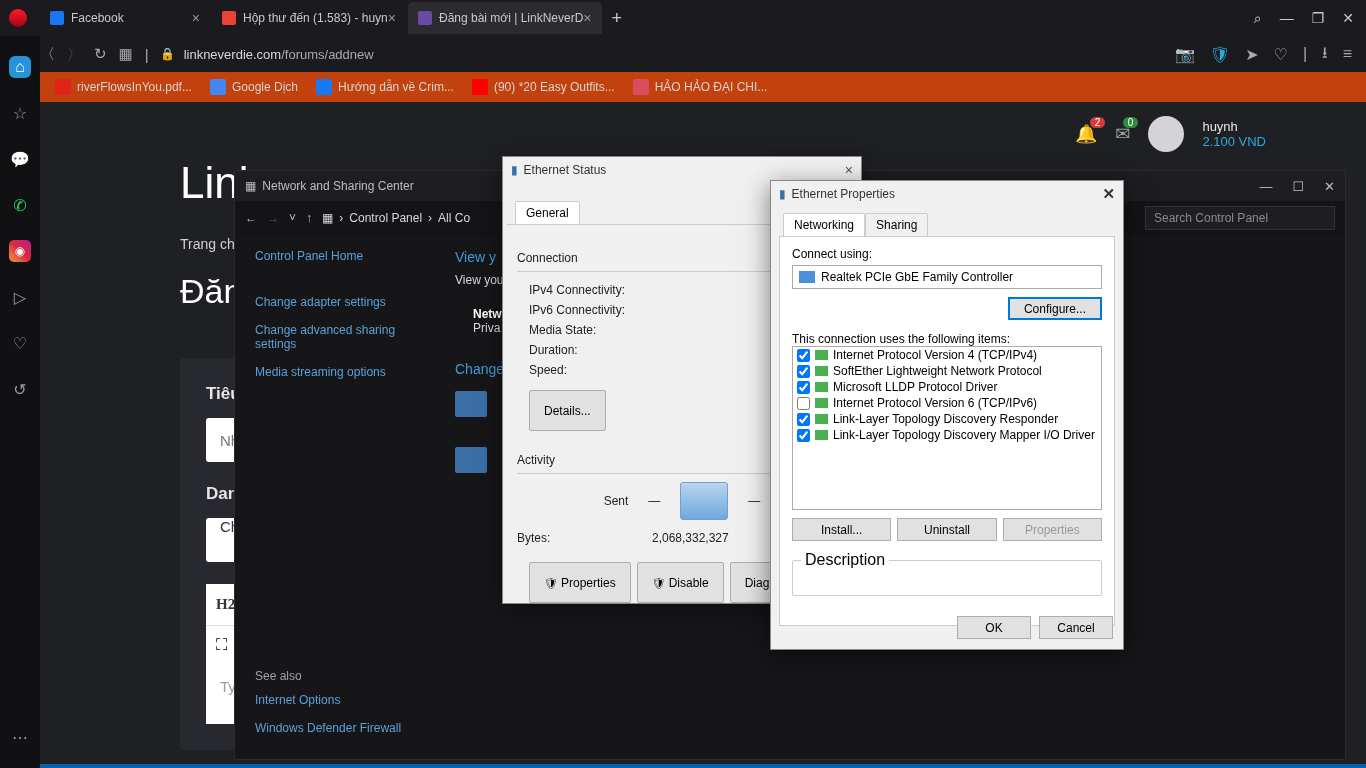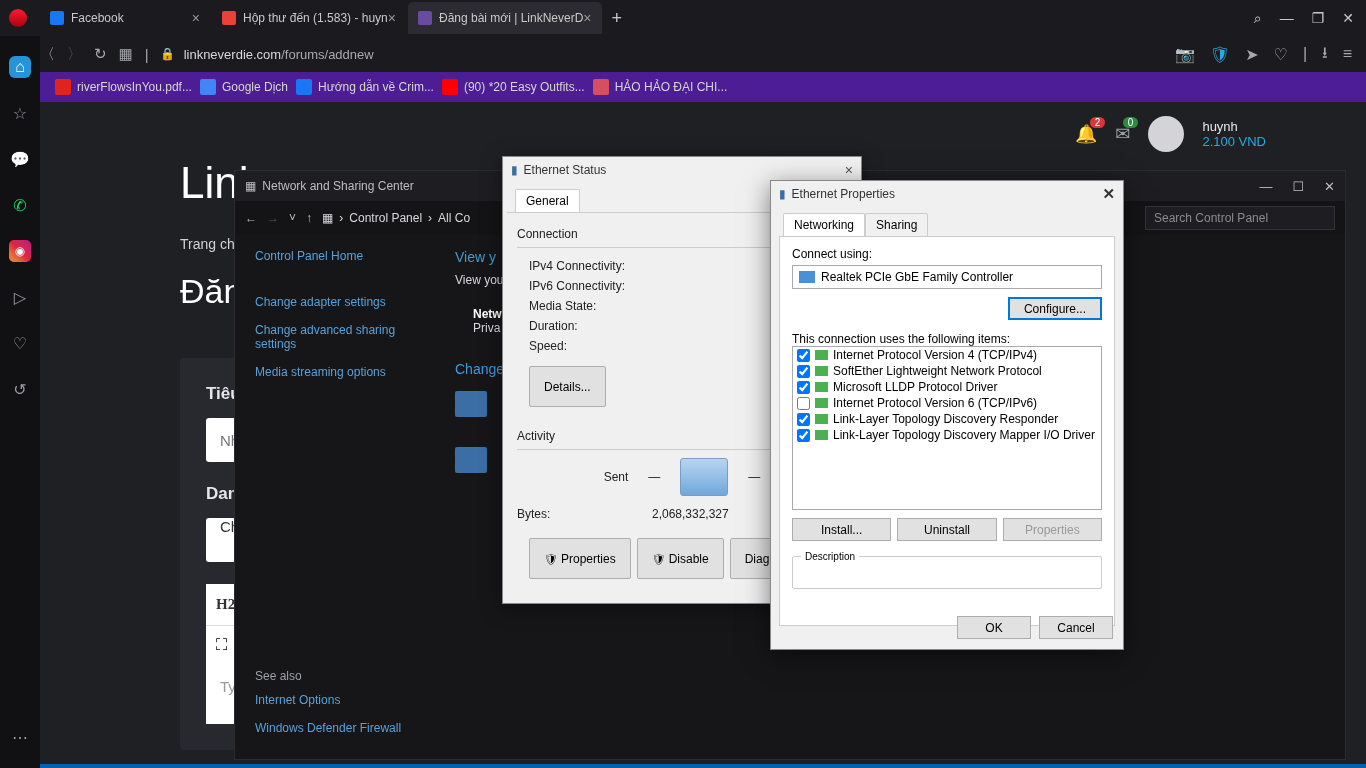--- a/index.html
+++ b/index.html
@@ -17,21 +17,21 @@
 .new-tab{color:#c9c9c9;font-size:18px;padding:0 8px;}
 .topbar-right{margin-left:auto;display:flex;align-items:center;gap:18px;padding-right:12px;color:#c9c9c9;font-size:14px;}
 .topbar-right span{cursor:pointer;}
 
 .addr-row{height:36px;background:#1b1b1f;display:flex;align-items:center;padding:0 8px 0 40px;gap:12px;}
 .addr-row .nav-ico{color:#a8a8b0;font-size:15px;}
 .addr-url{flex:1;display:flex;align-items:center;gap:8px;color:#a8a8b0;font-size:13px;}
 .addr-url .lock{font-size:12px;}
 .addr-right{display:flex;align-items:center;gap:15px;color:#a8a8b0;padding-right:6px;}
 
-.bm-row{height:30px;background:#4c1d95;display:flex;align-items:center;padding-left:55px;gap:8px;}
+.bm-row{height:30px;background:#c2410c;display:flex;align-items:center;padding-left:55px;gap:18px;}
 .bm{display:flex;align-items:center;gap:6px;color:#d6d6d6;font-size:12px;}
 .bm .bico{width:16px;height:16px;border-radius:2px;display:inline-block;}
 .b-pdf{background:#e2231a;}
 .b-gt{background:#4285f4;}
 .b-fb{background:#1877f2;border-radius:50%;}
 .b-yt{background:#ff0000;}
 .b-pk{background:#d84e5e;}
 
 .sidebar{position:absolute;left:0;top:36px;width:40px;bottom:0;background:#111114;display:flex;flex-direction:column;align-items:center;padding-top:20px;gap:24px;}
 .sb-ico{width:22px;height:22px;display:flex;align-items:center;justify-content:center;color:#9b9ba0;font-size:16px;}
@@ -73,21 +73,21 @@
 .cp-side a{color:#5aa0d8;display:block;margin-bottom:14px;text-decoration:none;}
 .cp-side .sa-head{color:#9fa0a4;margin:22px 0 10px;}
 .cp-main{flex:1;padding:14px 20px;color:#d8d8dc;font-size:12px;}
 .cp-main h3{color:#3d9bd8;font-size:14px;font-weight:normal;margin-bottom:8px;}
 .cp-main .sub{margin-bottom:20px;}
 .cp-icon{width:32px;height:26px;display:inline-block;vertical-align:middle;margin-right:8px;background:#3a6ea5;border-radius:2px;}
 
 .es-window{position:absolute;left:502px;top:156px;width:360px;height:448px;background:#f0f0f0;border:1px solid #888;box-shadow:0 4px 20px rgba(0,0,0,.4);}
 .es-title{height:26px;display:flex;align-items:center;padding:0 8px;font-size:12px;color:#333;}
 .es-title .x{margin-left:auto;color:#555;font-size:14px;}
-.es-tabs{display:flex;padding:6px 8px 0;border-bottom:1px solid #ccc;margin:0 4px;}
+.es-tabs{display:flex;padding:6px 8px 0;border-bottom:1px solid #ccc;margin:12px 4px;}
 .es-tab{padding:4px 10px;font-size:12px;background:#fff;border:1px solid #ccc;border-bottom:none;border-radius:2px 2px 0 0;}
 .es-body{padding:10px 14px;font-size:12px;color:#222;}
 .es-group-label{margin:4px 0 6px;}
 .es-row{display:flex;justify-content:space-between;padding:3px 0 3px 12px;}
 .es-hr{border:none;border-top:1px solid #ccc;margin:2px 0 8px;}
 .es-btn{height:41px;padding:0 14px;font-size:12px;background:#e1e1e1;border:1px solid #adadad;border-radius:2px;cursor:pointer;}
 .es-btn.shield::before{content:"🛡";margin-right:3px;font-size:11px;}
 .es-activity{display:flex;align-items:center;justify-content:center;gap:20px;margin:8px 0;}
 .es-comp{width:48px;height:38px;background:linear-gradient(#b8d4f0,#6fa8dc);border:1px solid #7a9cc6;border-radius:3px;}
 .es-bottom{display:flex;gap:6px;padding:0 12px;margin-top:14px;}
@@ -104,21 +104,21 @@
 .ep-nic{width:16px;height:12px;background:#4a90d9;display:inline-block;}
 .ep-conf{float:right;margin-bottom:8px;height:23px;padding:0 14px;font-size:12px;background:#e1e1e1;border:2px solid #0078d7;cursor:pointer;}
 .ep-list{clear:both;border:1px solid #aaa;height:164px;overflow-y:scroll;overflow-x:scroll;background:#fff;margin-bottom:8px;}
 .ep-item{display:flex;align-items:center;gap:5px;padding:1px 4px;font-size:12px;white-space:nowrap;}
 .ep-item input{margin:0;}
 .ep-proto{width:13px;height:10px;background:#4caf50;display:inline-block;}
 .ep-btns{display:flex;gap:6px;margin-bottom:10px;}
 .ep-btns button{flex:1;height:23px;font-size:12px;background:#e1e1e1;border:1px solid #adadad;cursor:pointer;}
 .ep-btns button:disabled{color:#999;}
 .ep-desc{border:1px solid #ccc;border-radius:2px;padding:10px 8px 16px;position:relative;}
-.ep-desc legend{font-size:10px;padding:0 4px;}
+.ep-desc legend{font-size:16px;padding:0 4px;}
 .ep-ok{position:absolute;bottom:10px;right:10px;display:flex;gap:8px;}
 .ep-ok button{width:74px;height:23px;font-size:12px;background:#e1e1e1;border:1px solid #adadad;cursor:pointer;}
 .taskbar{position:absolute;left:40px;right:0;bottom:0;height:4px;background:#0063b1;}
 </style>
 </head>
 <body>
 
 <div class="opera-logo"></div>
 
 <div class="browser-topbar">

